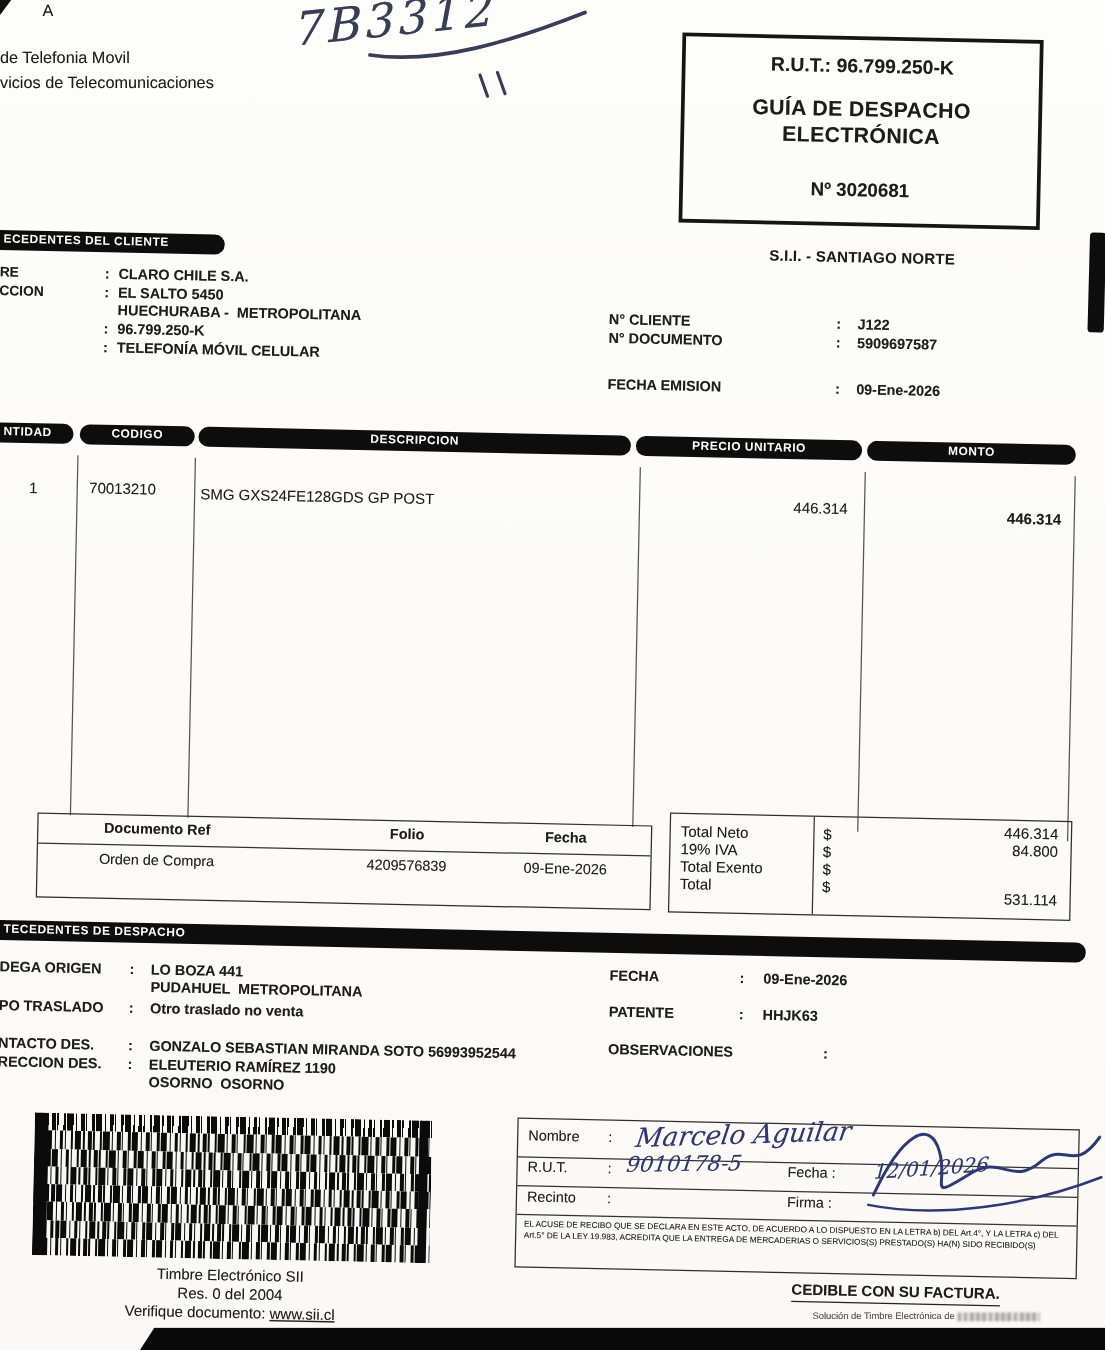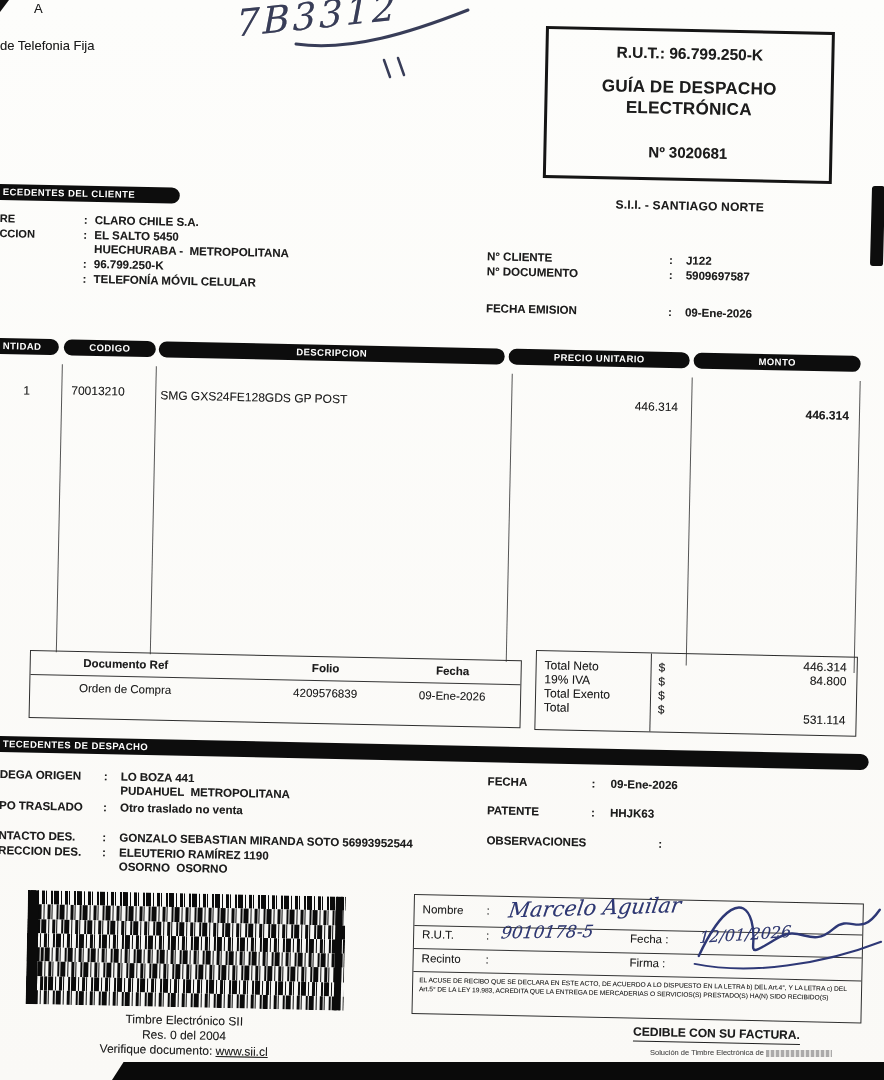--- a/index.html
+++ b/index.html
@@ -30,21 +30,22 @@
   .smudge{display:inline-block;width:66px;height:7px;background:repeating-linear-gradient(90deg,#8a8a8a 0 3px,#d8d8d4 3px 5px);filter:blur(.7px);opacity:.7;vertical-align:middle;}
 </style>
 </head>
 <body>
 
 <div class="sheet">
 
   <div class="abs" style="left:0;top:0;width:360px;height:160px;">
     <div class="abs" style="left:34px;top:1px;font-size:13px;">A</div>
     <div class="abs" style="left:0;top:36px;font-size:13px;line-height:19.5px;">
-      <div>de Telefonia Fija</div>
+      <div>de Telefonia Movil</div>
+      <div>vicios de Telecomunicaciones</div>
     </div>
   </div>
 
   <div class="abs" style="left:222px;top:-6px;width:270px;height:110px;">
     <div class="hw" style="position:absolute;left:14px;top:0;font-size:37px;letter-spacing:3px;color:#383d58;transform:rotate(-6deg) skewX(-6deg);">7B3312</div>
     <svg class="abs" style="left:58px;top:8px;" width="210" height="95" viewBox="0 0 210 95">
       <path d="M16 42 C 70 50, 132 30, 188 8" stroke="#383d58" stroke-width="3" fill="none" stroke-linecap="round"></path>
       <path d="M104 58 l6 17 M118 56 l6 17" stroke="#383d58" stroke-width="2.5" fill="none" stroke-linecap="round"></path>
     </svg>
   </div>

